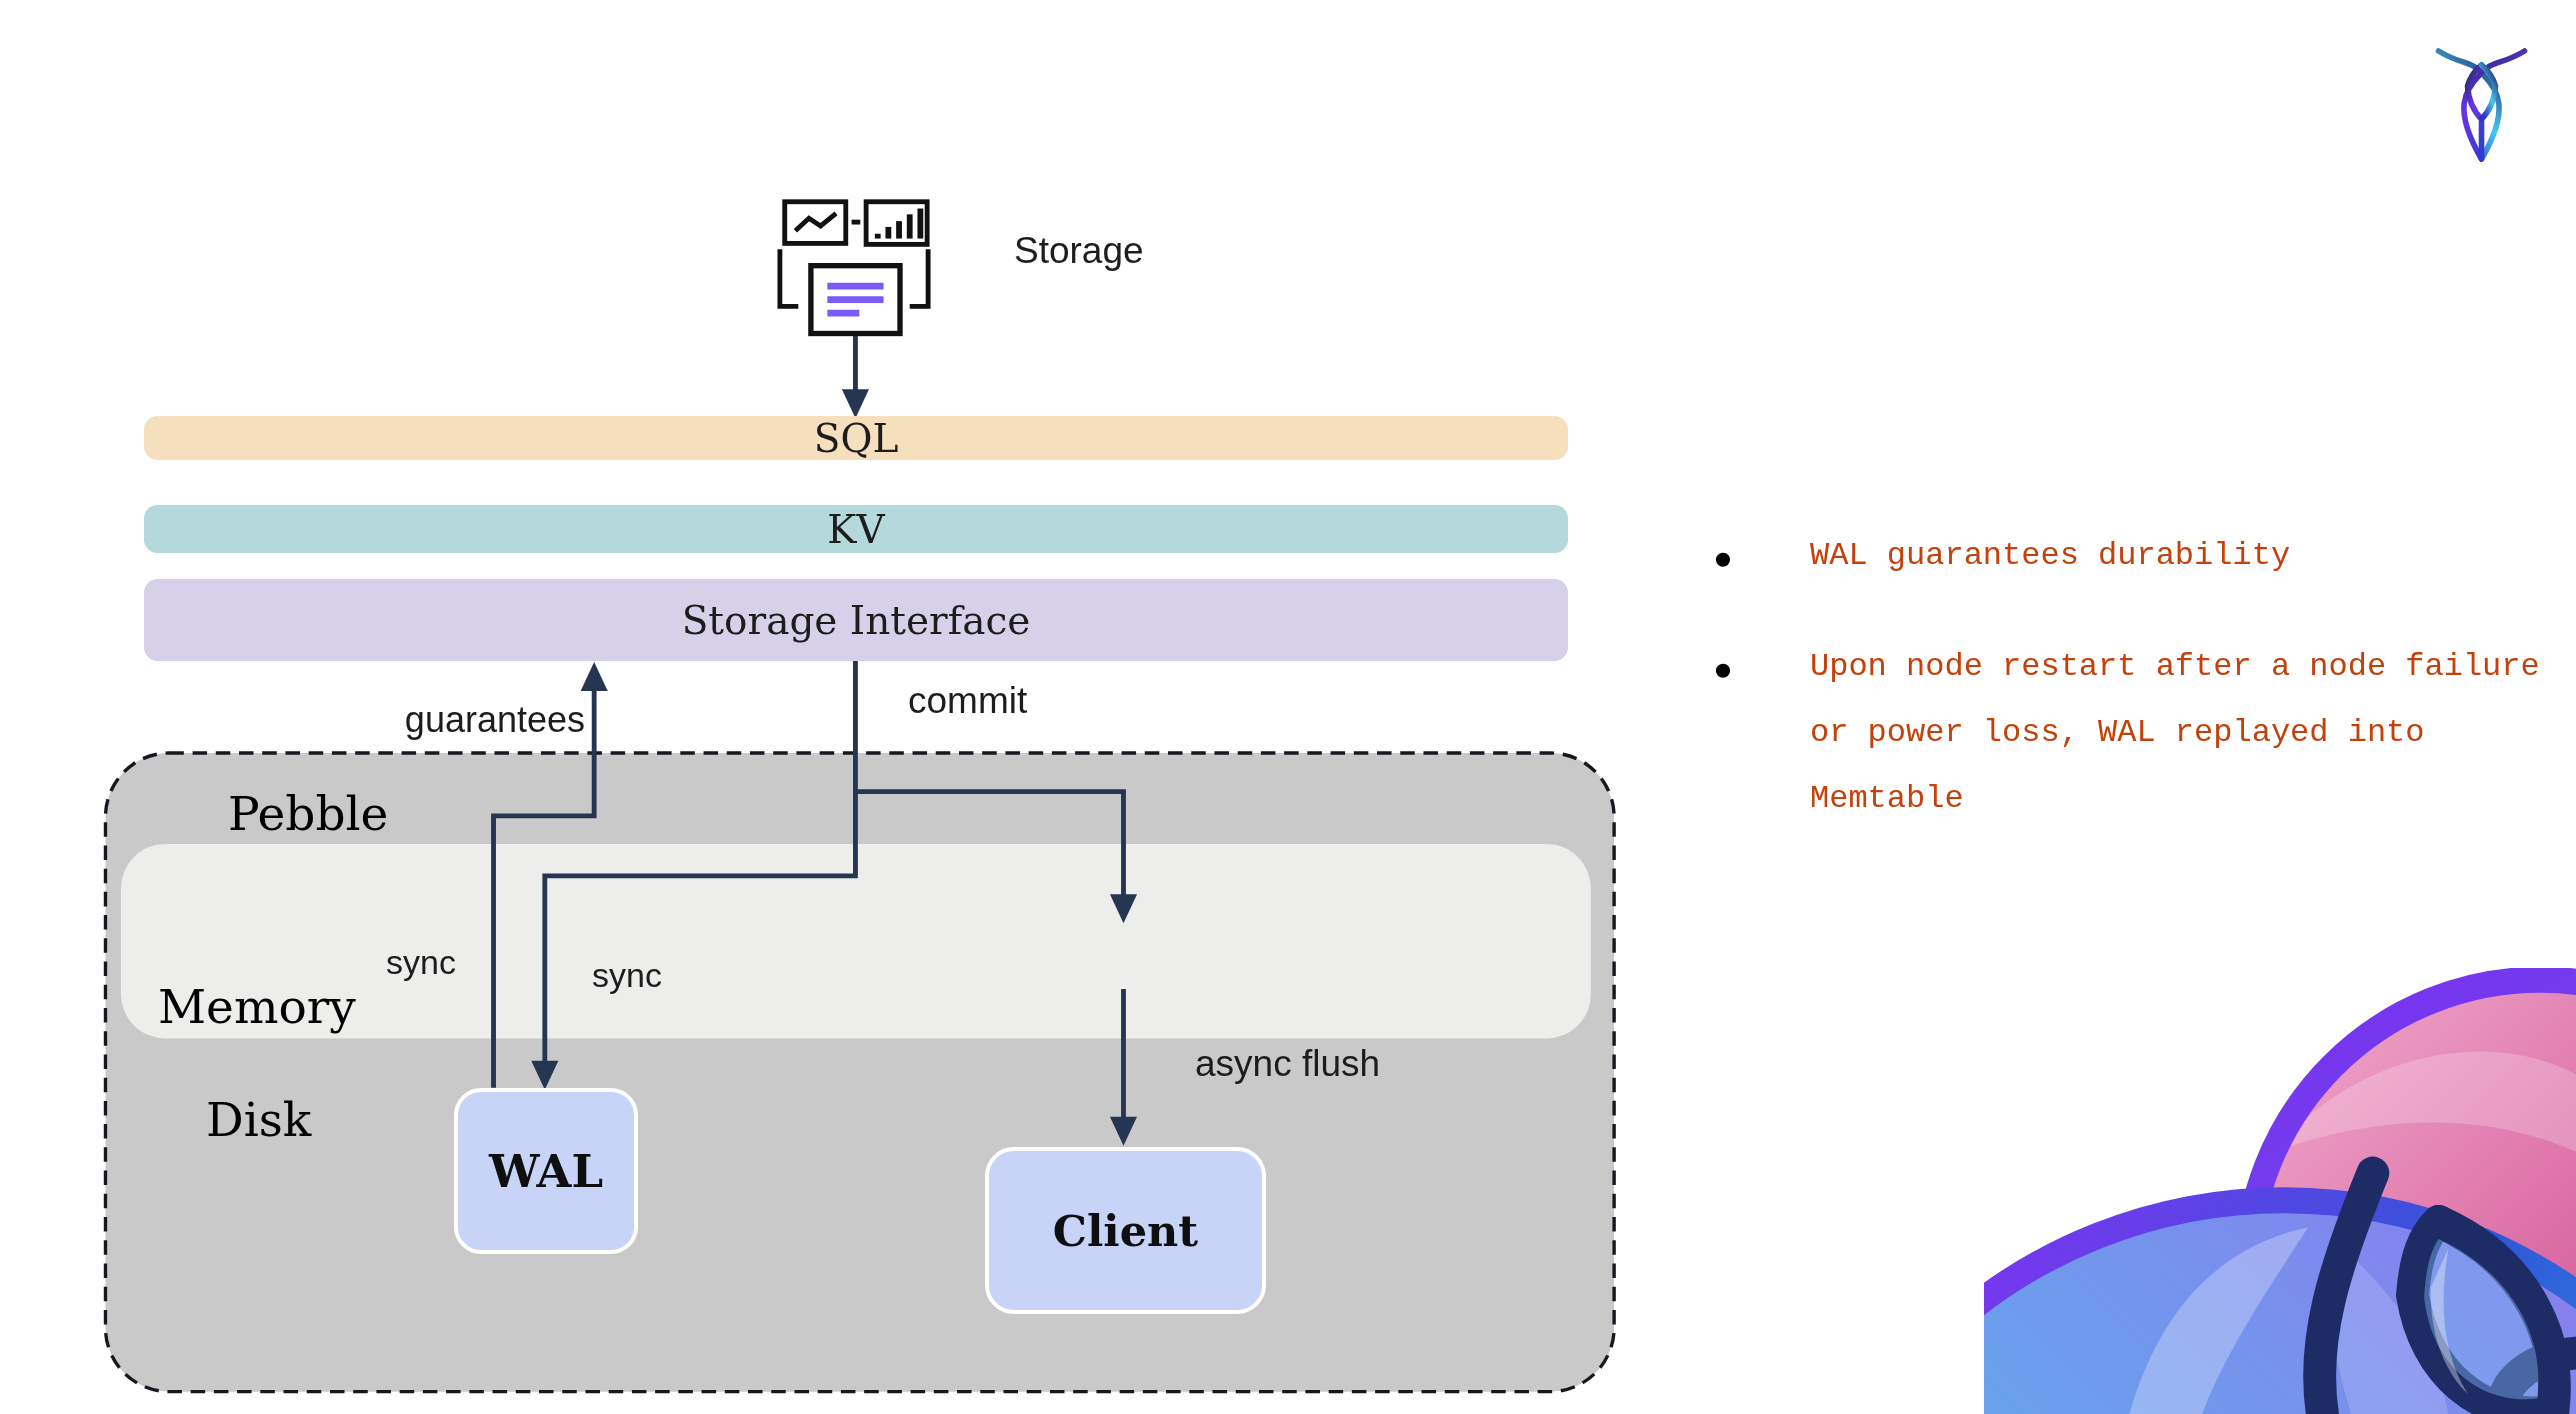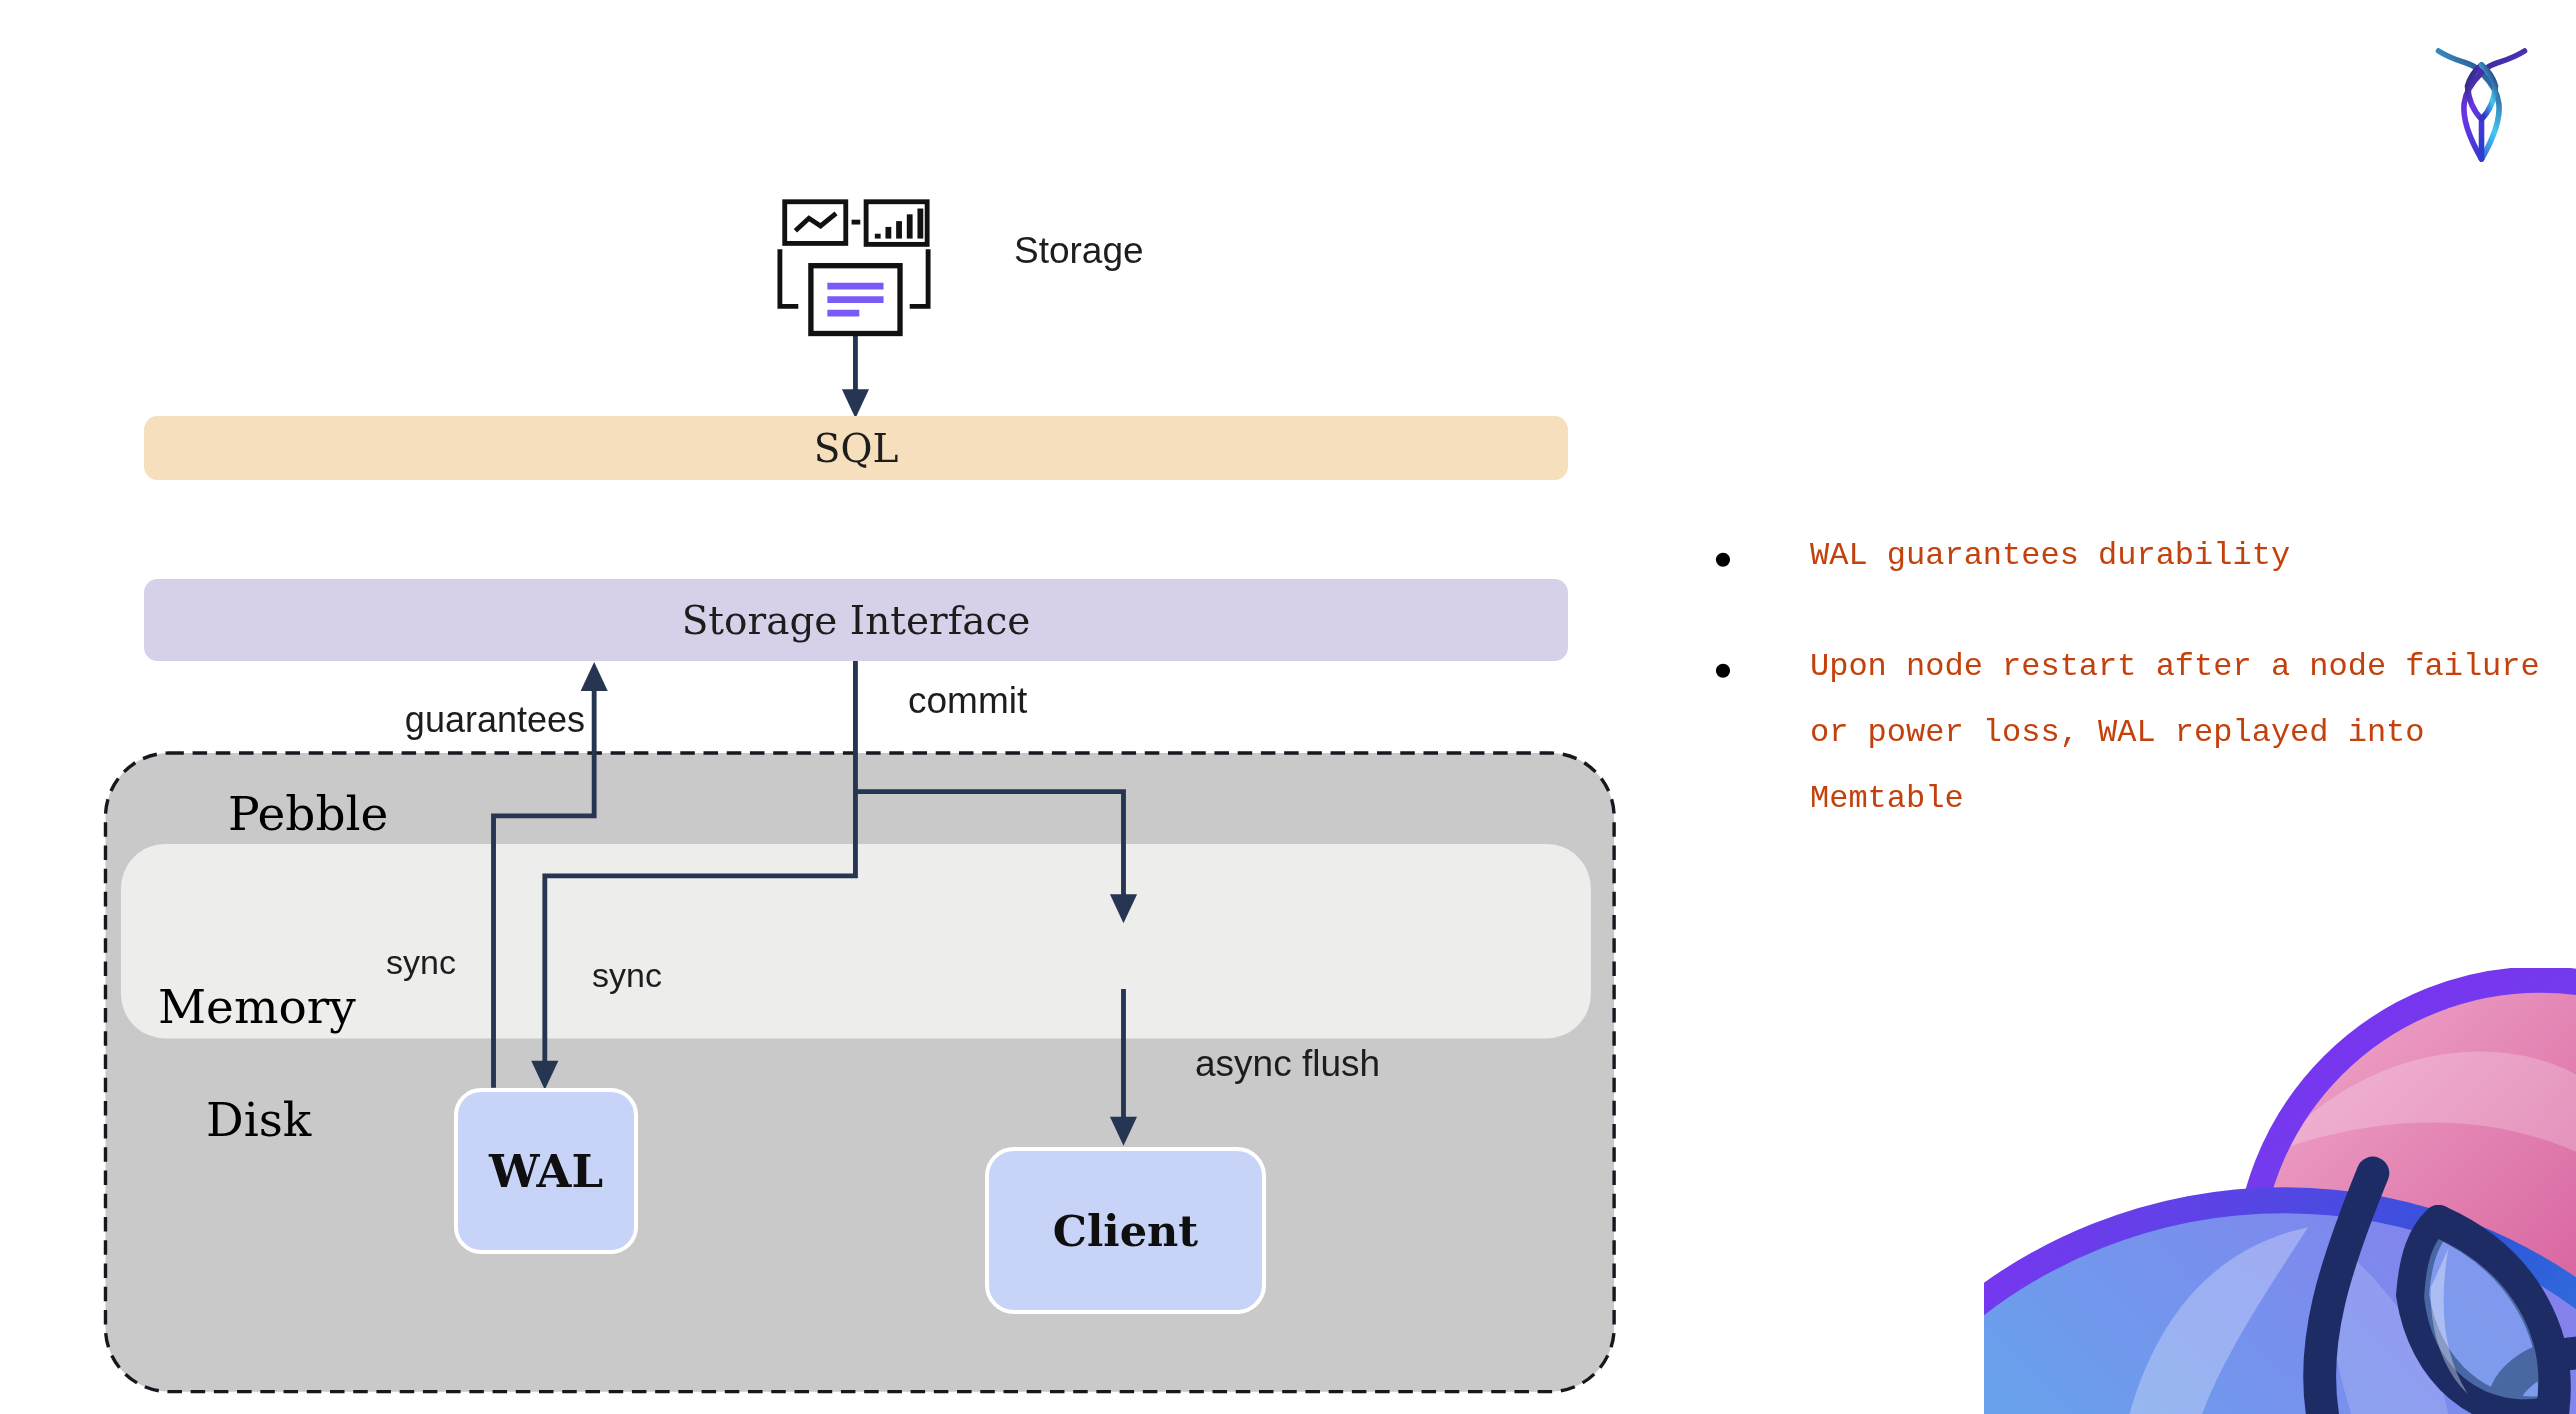--- a/index.html
+++ b/index.html
@@ -22,21 +22,21 @@
   }
 
   
   .bar{
     left:144px;width:1424px;
     border-radius:13.5px;
     display:flex;align-items:center;justify-content:center;
     font-family:"DejaVu Serif","Liberation Serif",serif;
     font-size:39px;color:#1d1d1d;
   }
-  .bar.sql{top:416px;height:64px;background:var(--sql_bar,#f5dfbd);}
+  .bar.sql{top:416px;height:44px;background:var(--sql_bar,#f5dfbd);}
   .bar.kv{top:505px;height:48px;background:var(--kv_bar,#b5d9da);}
   .bar.storage{top:579px;height:82px;background:var(--storage_bar,#d6d1e8);}
 
   
   .serif-label{
     font-family:"DejaVu Serif","Liberation Serif",serif;
     font-size:47px;color:#000000;white-space:nowrap;
   }
   .sans-label{
     font-family:"Liberation Sans",sans-serif;
@@ -164,20 +164,23 @@
         <line x1="55" y1="109" x2="113" y2="109"></line>
         <line x1="55" y1="123" x2="88" y2="123"></line>
       </g>
     </svg>
   </div>
   <div class="abs sans-label" style="left:1014px;top:230px;">Storage</div>
 
   <div class="abs bar sql">
     <span>SQL</span>
   </div>
+  <div class="abs bar kv">
+    <span>KV</span>
+  </div>
   <div class="abs bar storage">
     <span>Storage Interface</span>
   </div>
 
   <div class="abs sans-label" style="left:387px;top:699px;width:198px;text-align:right;font-size:36px;">guarantees</div>
   <div class="abs sans-label" style="left:908px;top:680px;">commit</div>
   <div class="abs sans-label" style="left:386px;top:943px;font-size:34px;">sync</div>
   <div class="abs sans-label" style="left:592px;top:956px;font-size:34px;">sync</div>
   <div class="abs sans-label" style="left:1195px;top:1043px;">async flush</div>
 

